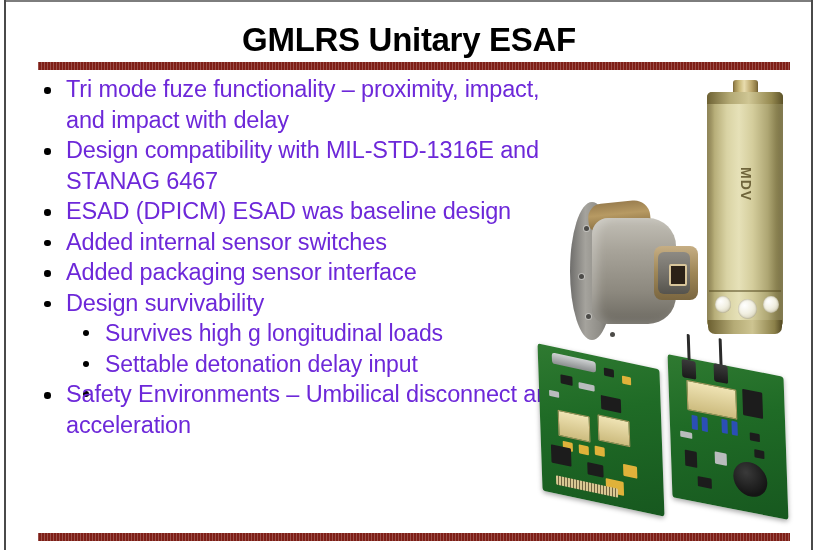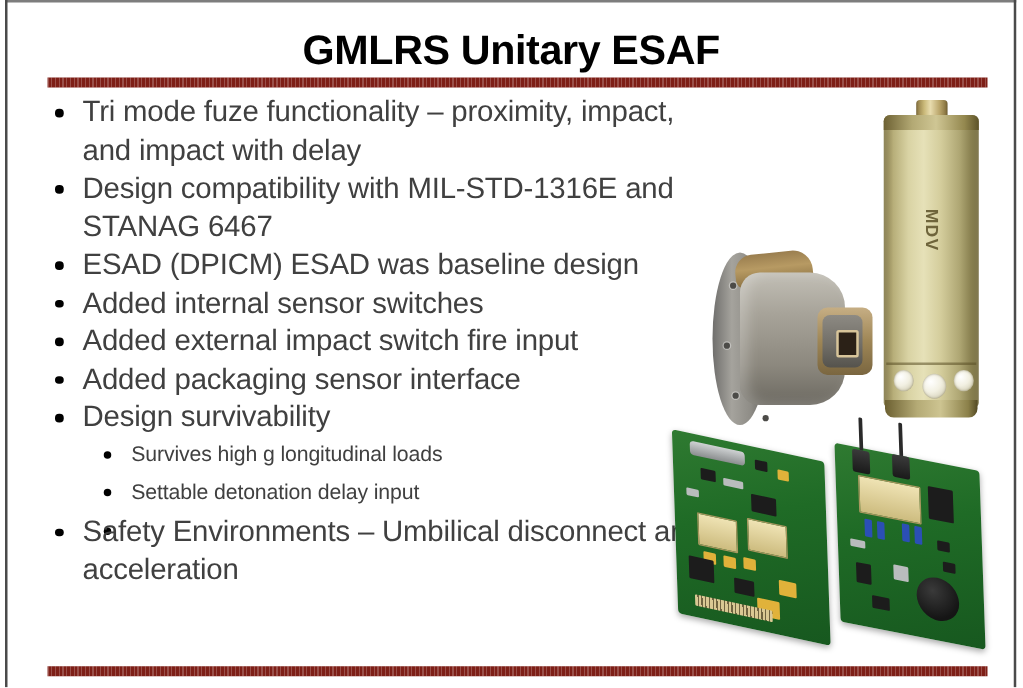--- a/index.html
+++ b/index.html
@@ -69,31 +69,31 @@
   
   .bullets {
     position: absolute;
     left: 38px;
     top: 74px;
     width: 545px;
   }
   .bullet-row {
     position: relative;
     display: block;
-    color: #404040;
+    color: #6d28d9;
   }
   .lvl1 {
     padding-left: 28px;
     font-size: 23.5px;
     line-height: 30.5px;
     letter-spacing: -0.15px;
   }
   .lvl2 {
     padding-left: 67px;
-    font-size: 17px;
+    font-size: 23px;
     line-height: 30.5px;
     letter-spacing: -0.1px;
   }
   .dot {
     position: absolute;
     border-radius: 50%;
     background: #000000;
   }
   .lvl1 .dot {
     left: 6px;
@@ -317,24 +317,20 @@
     <div class="bullet-row lvl1">
       <span class="dot"></span>
       <span class="btext">ESAD (DPICM) ESAD was baseline design</span>
     </div>
 
     <div class="bullet-row lvl1">
       <span class="dot"></span>
       <span class="btext">Added internal sensor switches</span>
     </div>
 
-    <div class="bullet-row lvl1">
-      <span class="dot"></span>
-      <span class="btext">Added external impact switch fire input</span>
-    </div>
 
     <div class="bullet-row lvl1">
       <span class="dot"></span>
       <span class="btext">Added packaging sensor interface</span>
     </div>
 
     <div class="bullet-row lvl1">
       <span class="dot"></span>
       <span class="btext">Design survivability</span>
     </div>

